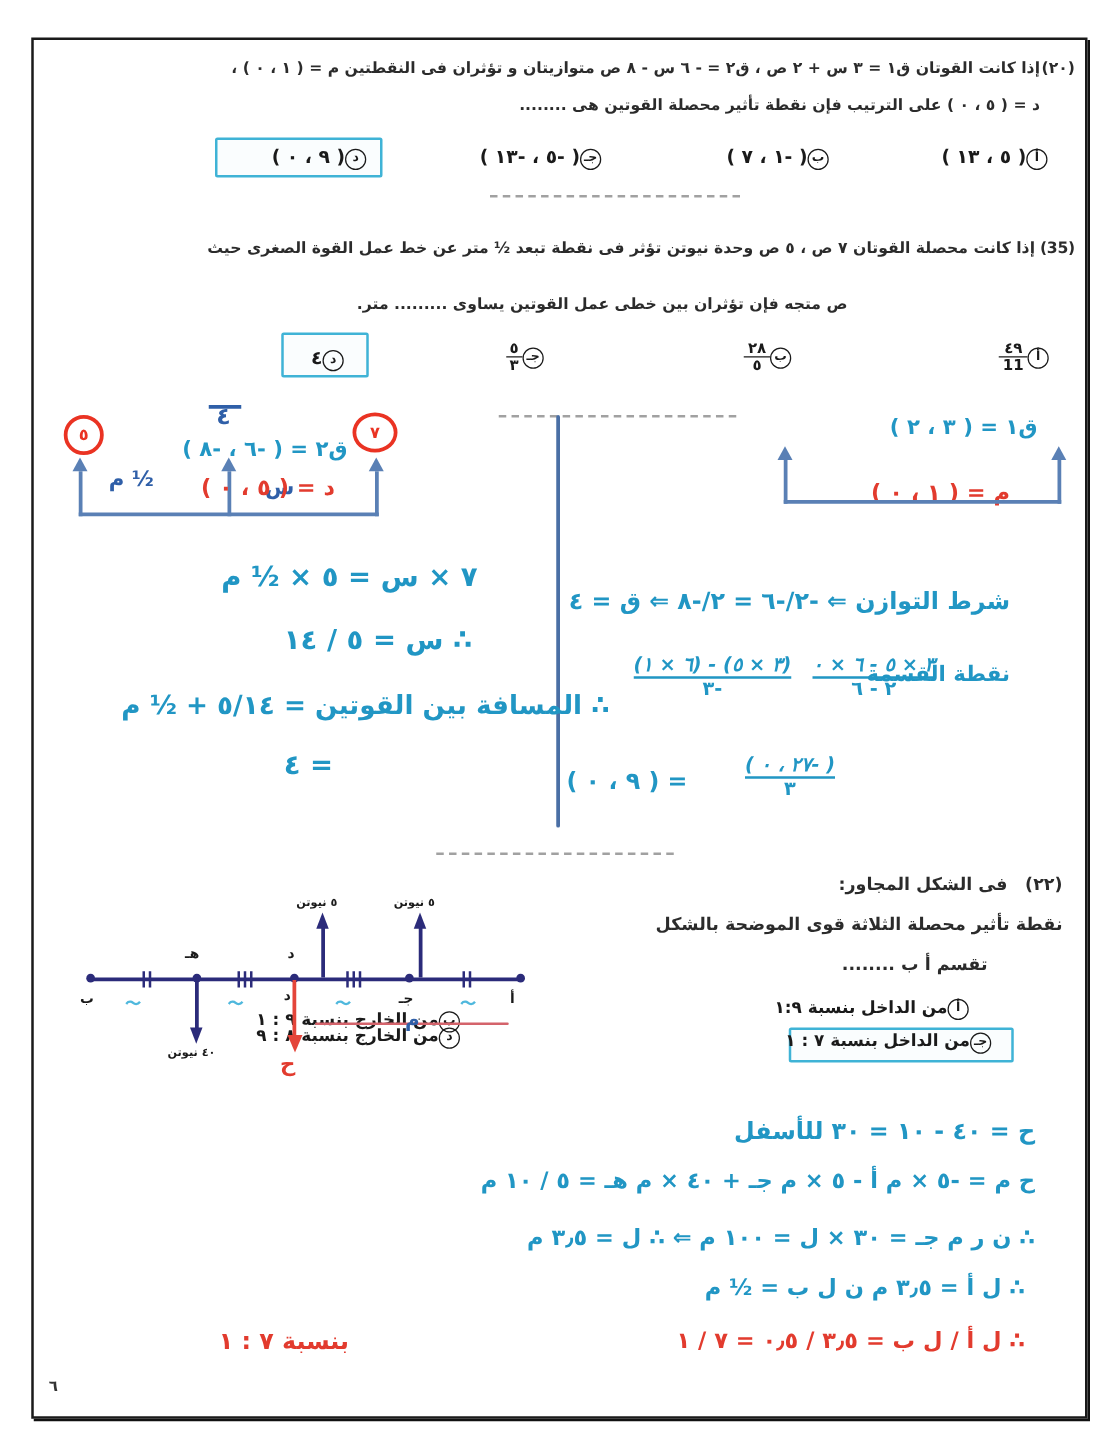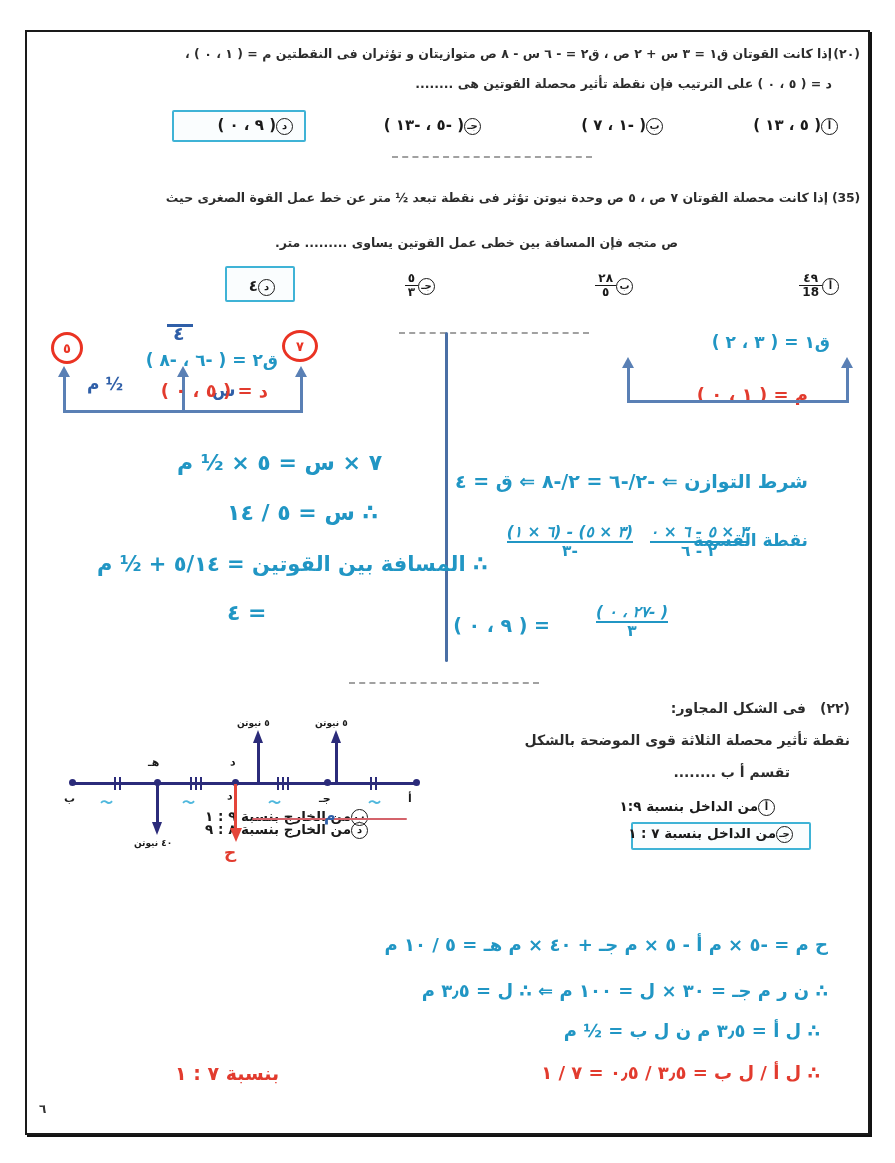--- a/index.html
+++ b/index.html
@@ -96,26 +96,26 @@
     <span class="circ">جـ</span><span>( -٥ ، -١٣ )</span>
   </div>
   <div class="opt" style="right:570px;top:84px;">
     <span class="circ">د</span><span>( ٩ ، ٠ )</span>
   </div>
 
   <div class="dashsep" style="left:365px;top:124px;width:200px;"></div>
 
   <div class="q-line q-blur" style="right:8px;top:158px;">(35)</div>
   <div class="q-line q-blur" style="right:40px;top:158px;">إذا كانت محصلة القوتان ٧ ص ، ٥ ص وحدة نيوتن تؤثر فى نقطة تبعد ½ متر عن خط عمل القوة الصغرى حيث</div>
-  <div class="q-line q-blur" style="right:190px;top:203px;">ص متجه فإن المسافة بين خطى عمل القوتين يساوى ......... متر.</div>
+  <div class="q-line q-blur" style="right:190px;top:203px;">ص متجه فإن تؤثران بين خطى عمل القوتين يساوى ......... متر.</div>
 
   <div class="hl" style="left:198px;top:234px;width:70px;height:36px;"></div>
 
   <div class="opt" style="right:24px;top:240px;">
-    <span class="circ">أ</span><span class="frac"><span class="num">٤٩</span><span class="den">18</span></span>
+    <span class="circ">أ</span><span class="frac"><span class="num">٤٩</span><span class="den">11</span></span>
   </div>
   <div class="opt" style="right:230px;top:240px;">
     <span class="circ">ب</span><span class="frac"><span class="num">٢٨</span><span class="den">٥</span></span>
   </div>
   <div class="opt" style="right:428px;top:240px;">
     <span class="circ">جـ</span><span class="frac"><span class="num">٥</span><span class="den">٣</span></span>
   </div>
   <div class="opt" style="right:588px;top:245px;">
     <span class="circ">د</span><span>٤</span>
   </div>
@@ -255,20 +255,21 @@
 
     <div class="redunder" style="left:180px;top:96px;width:155px;"></div>
     <div class="hw hw-navy" style="left:252px;top:84px;font-size:16px;">م</div>
 
     <div class="sq" style="left:28px;top:72px;">〜</div>
     <div class="sq" style="left:110px;top:72px;">〜</div>
     <div class="sq" style="left:196px;top:72px;">〜</div>
     <div class="sq" style="left:296px;top:72px;">〜</div>
   </div>
 
+  <div class="hw hw-blue" style="right:40px;top:862px;font-size:19px;">ح = ٤٠ - ١٠ = ٣٠  للأسفل</div>
   <div class="hw hw-blue" style="right:40px;top:902px;font-size:18px;">ح م = -٥ × م أ - ٥ × م جـ + ٤٠ × م هـ = ٥ / ١٠ م</div>
   <div class="hw hw-blue" style="right:40px;top:948px;font-size:18px;">∴ ن ر م جـ = ٣٠ × ل = ١٠٠ م ⇐ ∴ ل = ٣٫٥ م</div>
   <div class="hw hw-blue" style="right:48px;top:988px;font-size:18px;">∴ ل أ = ٣٫٥ م          ن ل ب = ½ م</div>
   <div class="hw hw-red" style="right:48px;top:1030px;font-size:18px;">∴ ل أ / ل ب = ٣٫٥ / ٠٫٥ = ٧ / ١</div>
 
   <div class="hw hw-red" style="left:148px;top:1030px;font-size:19px;">بنسبة ٧ : ١</div>
 
   <div class="pagenum" style="left:12px;top:1070px;">٦</div>
 
 </div>

